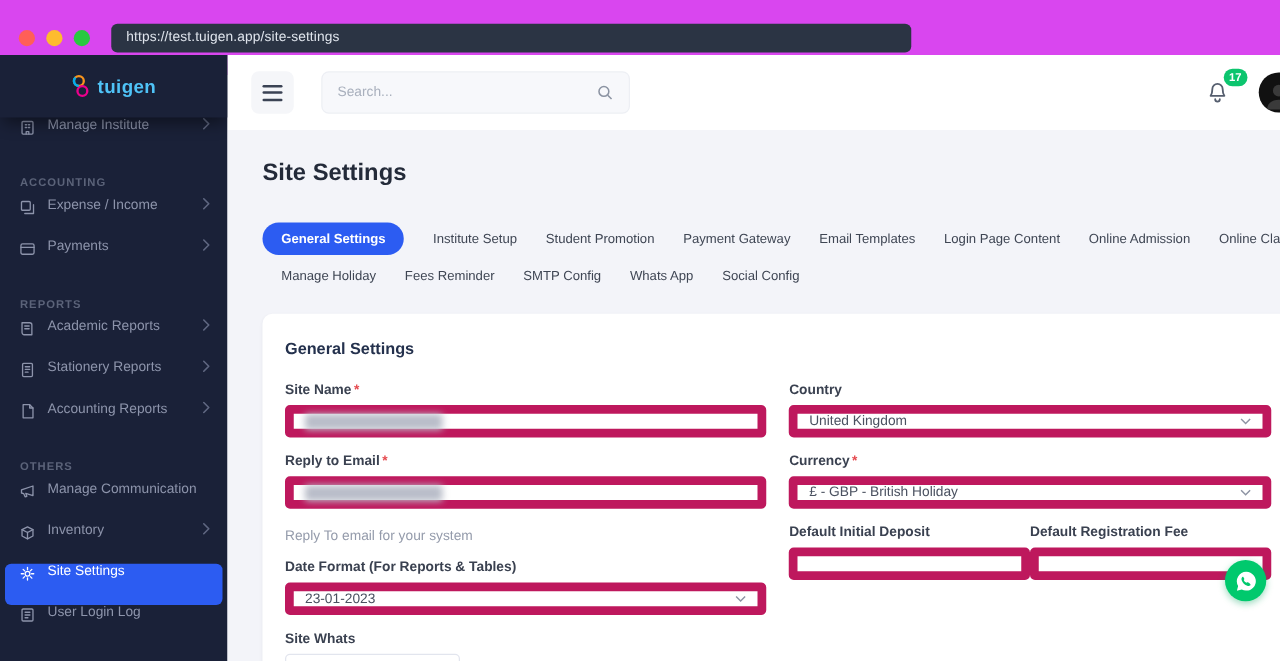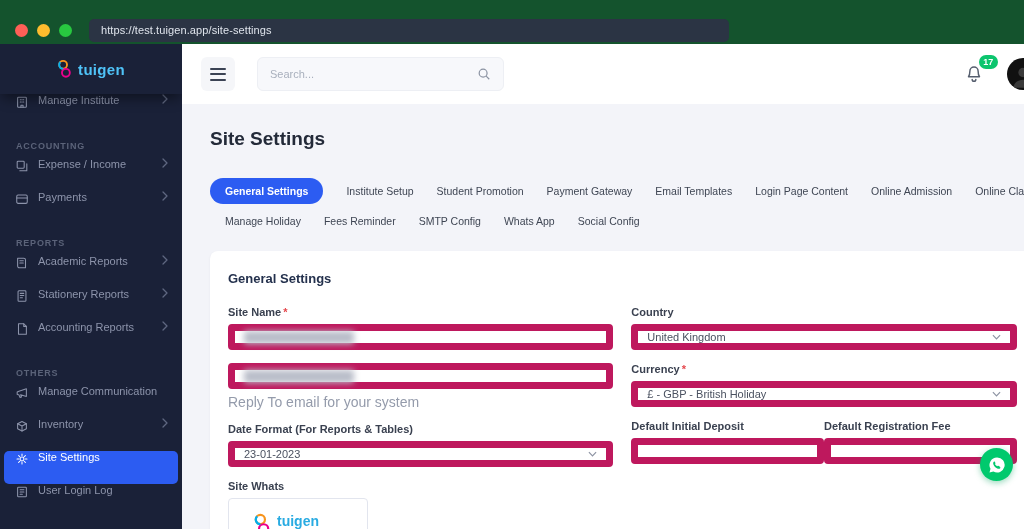--- a/index.html
+++ b/index.html
@@ -1,20 +1,20 @@
 <!DOCTYPE html>
 <html><head>
 <meta charset="utf-8">
 <style>
   * { margin:0; padding:0; box-sizing:border-box; }
   html,body { width:1024px; height:529px; overflow:hidden; font-family:"Liberation Sans", sans-serif; background:#0e1320; }
   .screen { position:relative; width:1024px; height:529px; background:#f3f4f9; overflow:hidden; }
 
   
-  .browser-bar { position:absolute; top:0; left:0; width:1024px; height:60px; background:#14532d; display:flex; align-items:center; }
+  .browser-bar { position:absolute; top:0; left:0; width:1024px; height:60px; background:#d946ef; display:flex; align-items:center; }
   .lights { display:flex; gap:9px; padding:0 17px 0 15px; }
   .light { width:13px; height:13px; border-radius:50%; }
   .light.red { background:#ff5f57; }
   .light.yellow { background:#febc2e; }
   .light.green { background:#28c840; }
   .url-bar { width:640px; height:23px; background:#2b3444; border-radius:5px; display:flex; align-items:center; padding:0 12px; }
   .url-text { font-size:11px; color:#dfe4ec; letter-spacing:.1px; }
 
   
   .app { position:absolute; top:44px; left:0; width:1024px; height:485px; display:flex; }
@@ -59,21 +59,21 @@
 
   .form-grid { display:grid; grid-template-columns:1fr 1fr; column-gap:18px; }
   .field { margin-bottom:13px; }
   .field-label { display:block; font-size:11px; font-weight:bold; color:#3a4150; margin-bottom:6px; }
   .req { color:#e5484d; margin-left:2px; }
   .input, .select { width:100%; height:26px; border:7px solid #be185d; border-radius:4px; background:#fff; display:flex; align-items:center; padding:0 9px; position:relative; }
   .input input { width:100%; border:none; outline:none; font-size:11px; color:#333a46; background:transparent; font-family:"Liberation Sans", sans-serif; }
   .select .value { font-size:11px; color:#4a5160; }
   .select .caret { position:absolute; right:9px; top:50%; transform:translateY(-50%); display:flex; }
   .redacted { width:110px; height:13px; background:#b9bdc9; border-radius:2px; filter:blur(3px); }
-  .helper { font-size:14px; color:#949bab; margin-top:5px; }
+  .helper { font-size:11px; color:#949bab; margin-top:16px; }
   .two-col { display:flex; }
   .two-col .field { flex:1; }
   .logo-box { width:140px; height:70px; border:1px solid #e2e5ee; border-radius:4px; margin-top:2px; display:flex; align-items:flex-start; justify-content:flex-start; padding:14px 0 0 24px; gap:6px; }
   .logo-box .preview-text { font-size:14px; font-weight:bold; color:#29abe2; }
 
   .whatsapp-fab { position:absolute; left:980px; top:448px; width:33px; height:33px; border-radius:50%; background:#00c96d; display:flex; align-items:center; justify-content:center; box-shadow:0 2px 6px rgba(0,160,90,.4); cursor:pointer; z-index:5; }
 </style>
 </head>
 <body>
 
@@ -310,20 +310,21 @@
 
             <div>
               <div class="field">
                 <label class="field-label"><span>Site Name</span><span class="req">*</span></label>
                 <div class="input">
                   <div class="redacted"></div>
                 </div>
               </div>
 
               <div class="field">
+                <label class="field-label"><span>Reply to Email</span><span class="req">*</span></label>
                 <div class="input">
                   <div class="redacted"></div>
                 </div>
                 <div class="helper">Reply To email for your system</div>
               </div>
 
               <div class="field">
                 <label class="field-label">Date Format (For Reports &amp; Tables)</label>
                 <div class="select">
                   <span class="value">23-01-2023</span>

